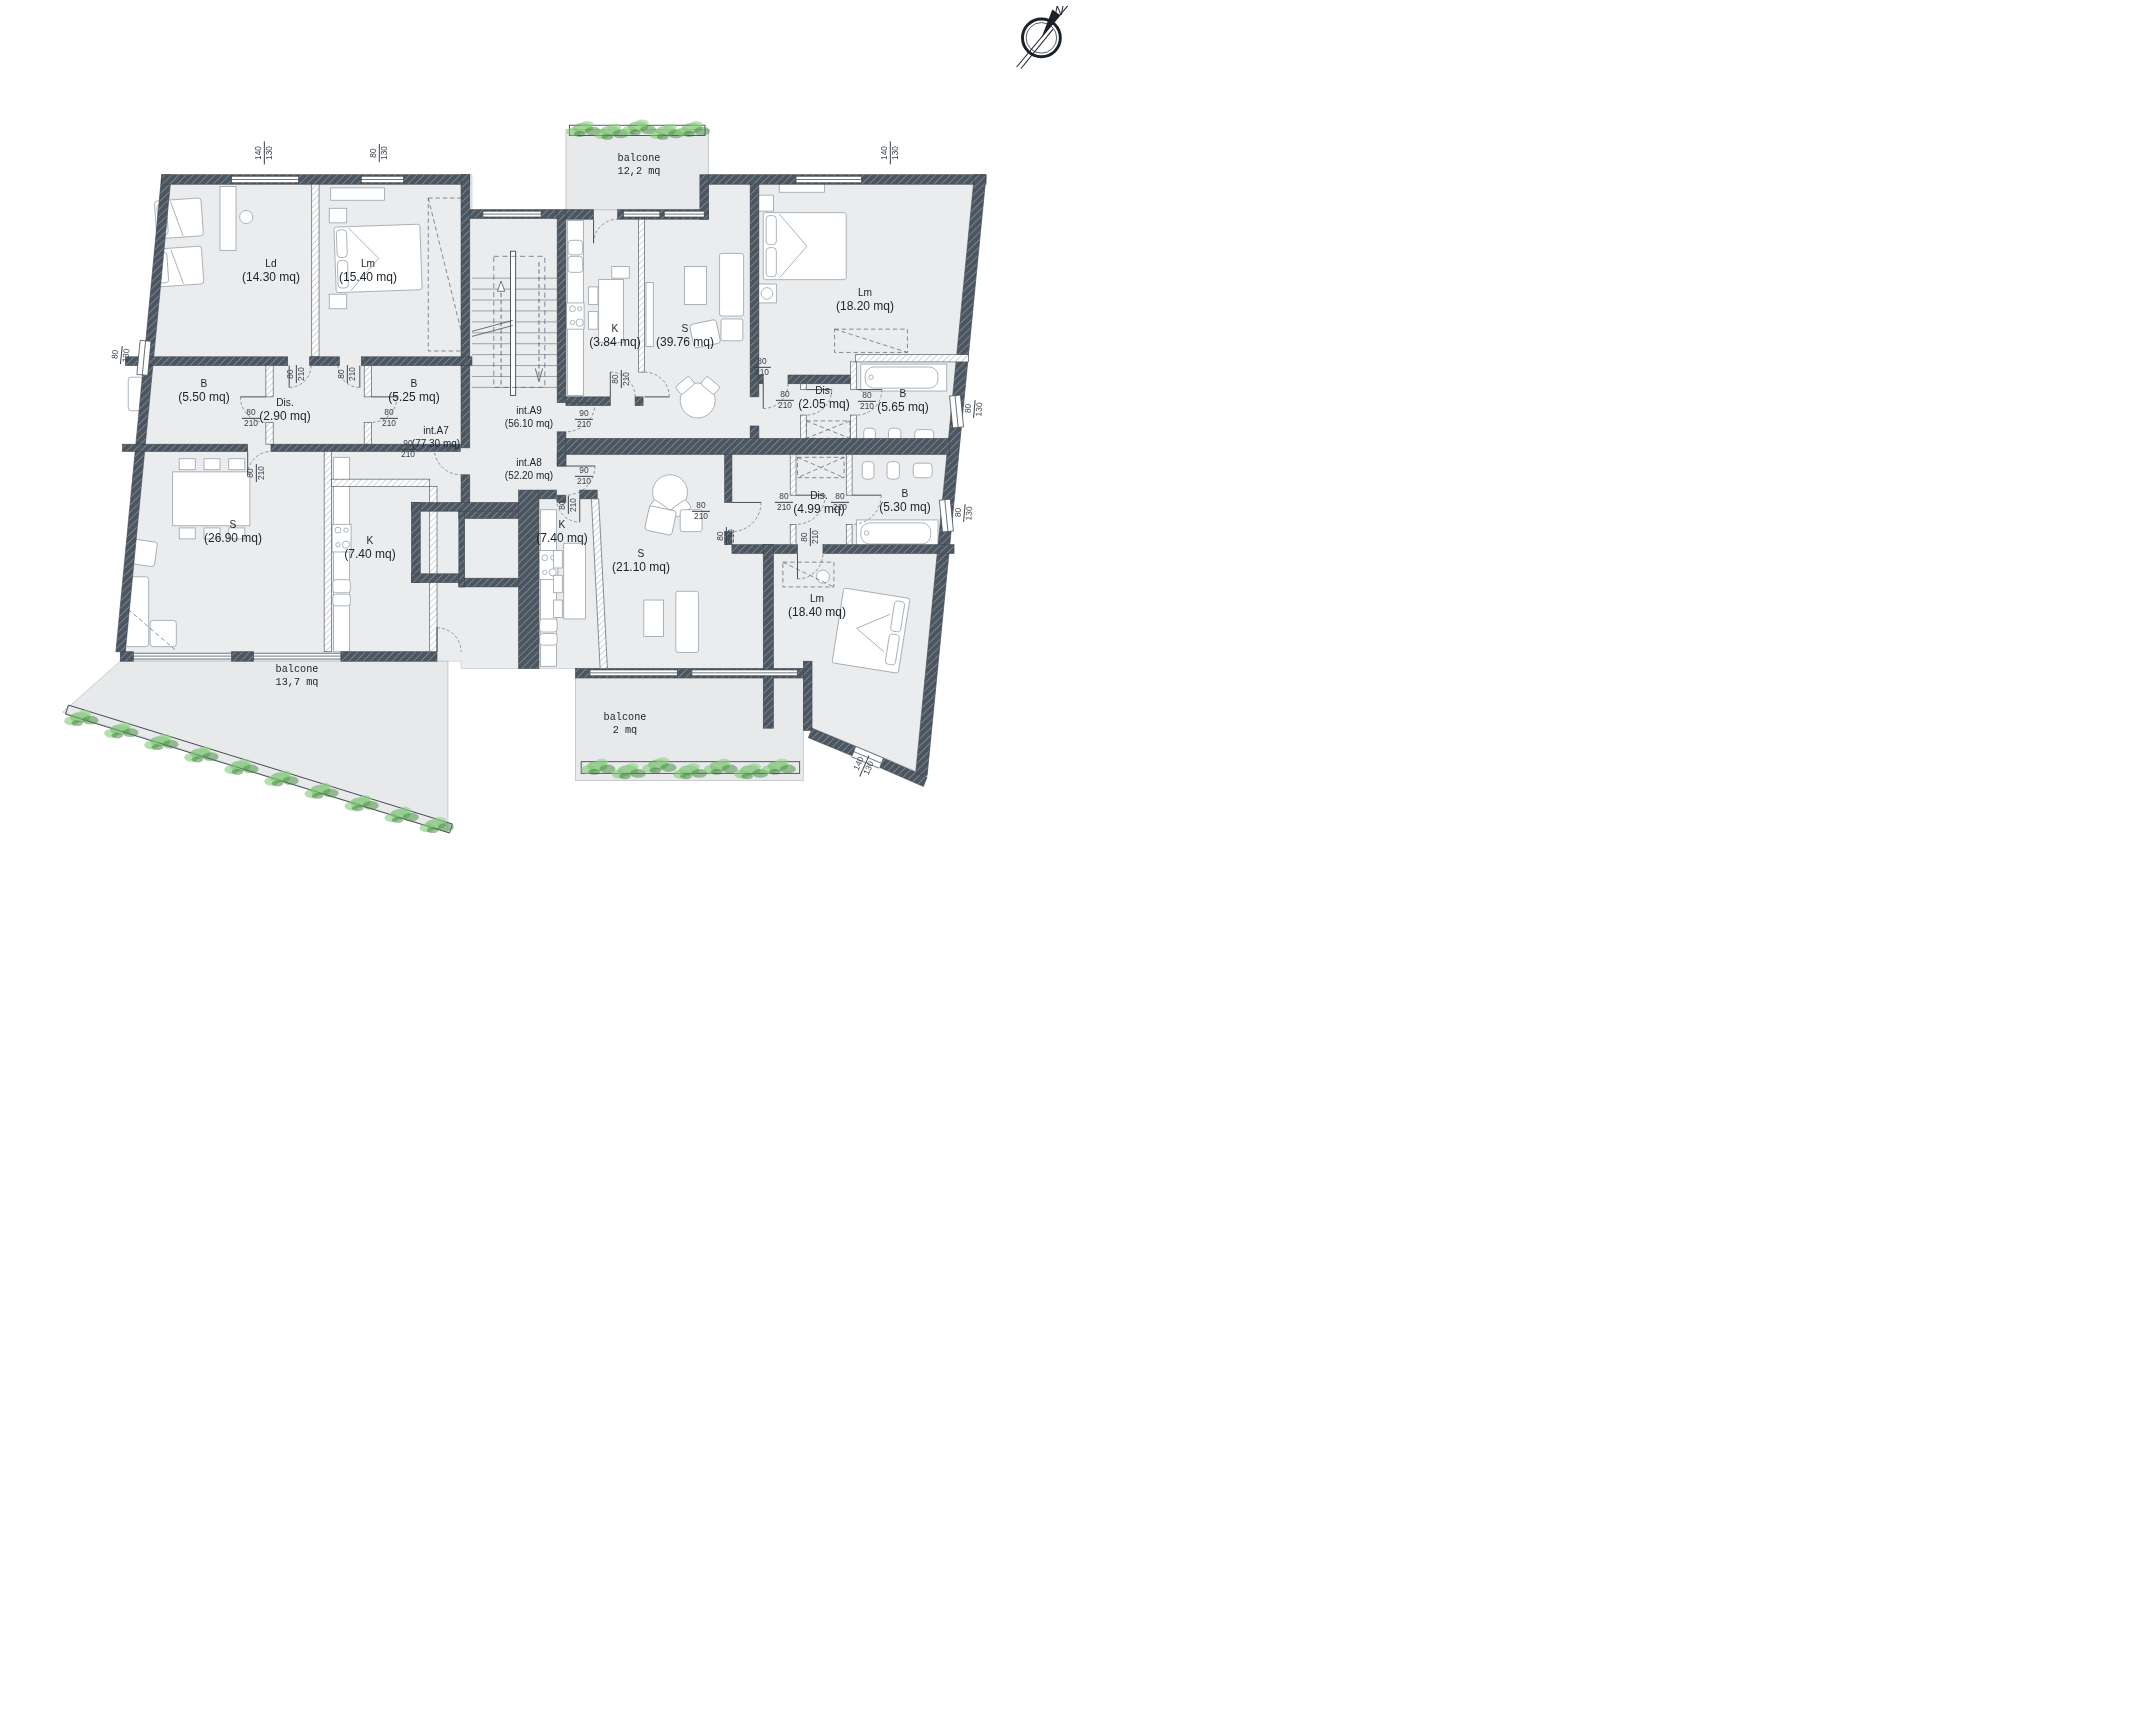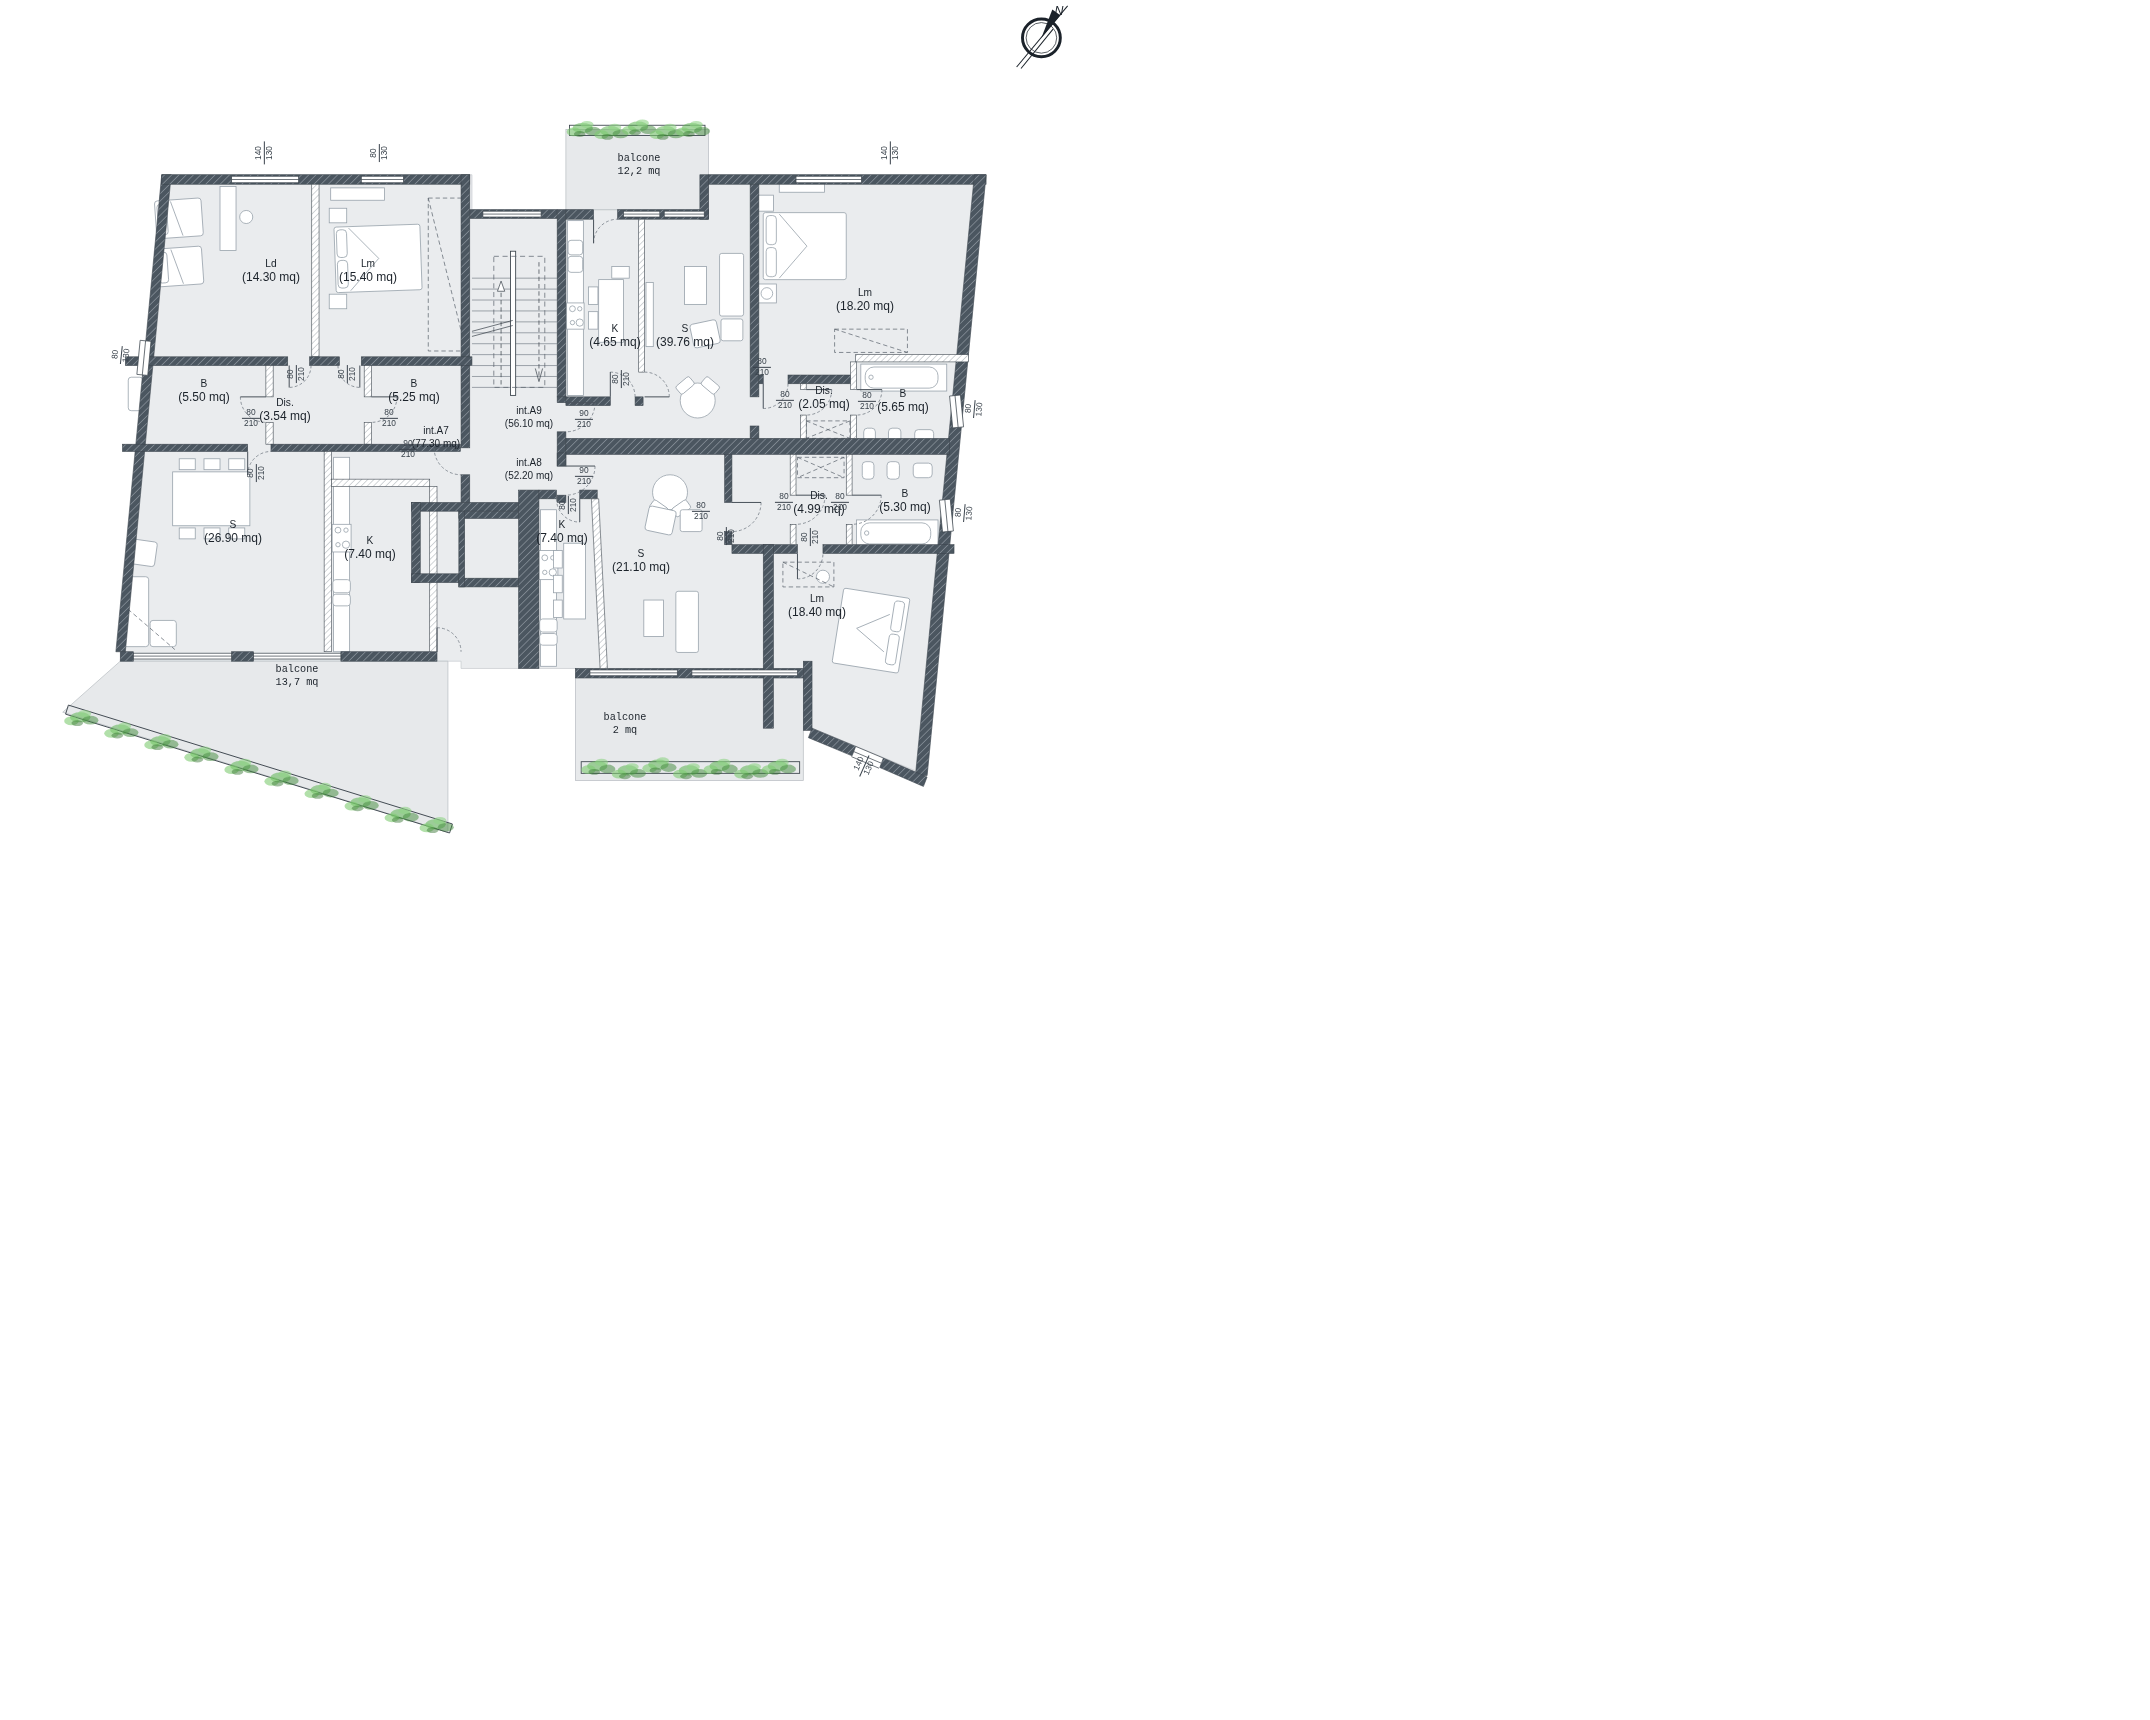--- a/index.html
+++ b/index.html
@@ -460,37 +460,37 @@
       <div class="lbl rlabel" style="left: 368px; top: 271px;">
         <div class="nm">Lm</div>
         <div class="ar">(15.40 mq)</div>
       </div>
       <div class="lbl rlabel" style="left: 204px; top: 391px;">
         <div class="nm">B</div>
         <div class="ar">(5.50 mq)</div>
       </div>
       <div class="lbl rlabel" style="left: 285px; top: 410px;">
         <div class="nm">Dis.</div>
-        <div class="ar">(3.54 mq)</div>
+        <div class="ar">(2.90 mq)</div>
       </div>
       <div class="lbl rlabel" style="left: 414px; top: 391px;">
         <div class="nm">B</div>
         <div class="ar">(5.25 mq)</div>
       </div>
       <div class="lbl rlabel" style="left: 233px; top: 532px;">
         <div class="nm">S</div>
         <div class="ar">(26.90 mq)</div>
       </div>
       <div class="lbl rlabel" style="left: 370px; top: 548px;">
         <div class="nm">K</div>
         <div class="ar">(7.40 mq)</div>
       </div>
       <div class="lbl rlabel" style="left: 615px; top: 336px;">
         <div class="nm">K</div>
-        <div class="ar">(4.65 mq)</div>
+        <div class="ar">(3.84 mq)</div>
       </div>
       <div class="lbl rlabel" style="left: 685px; top: 336px;">
         <div class="nm">S</div>
         <div class="ar">(39.76 mq)</div>
       </div>
       <div class="lbl rlabel" style="left: 865px; top: 300px;">
         <div class="nm">Lm</div>
         <div class="ar">(18.20 mq)</div>
       </div>
       <div class="lbl rlabel" style="left: 824px; top: 398px;">

